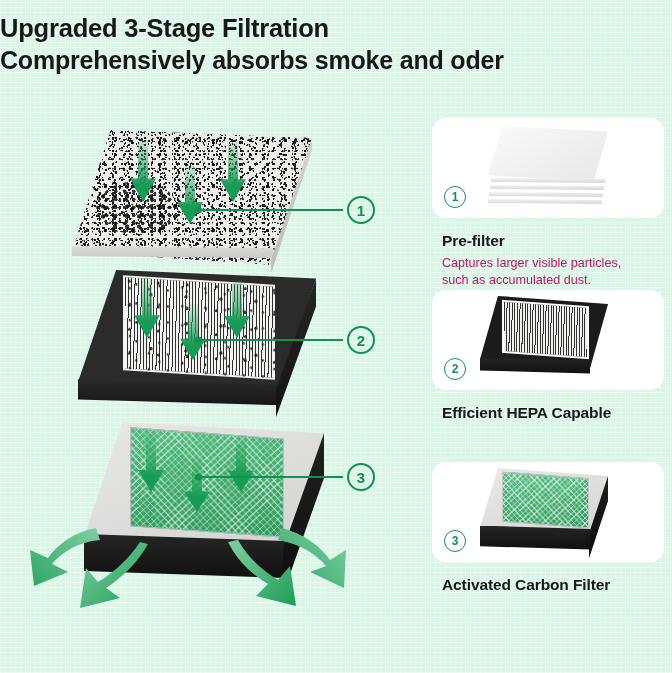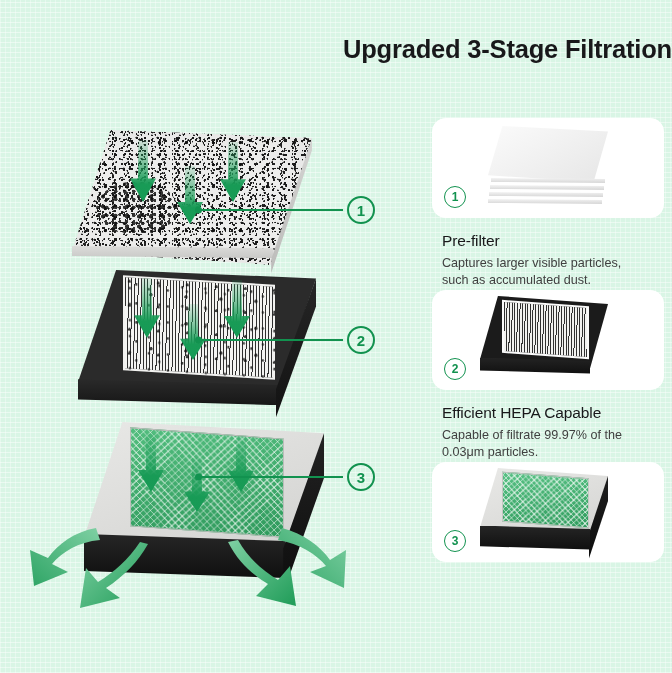--- a/index.html
+++ b/index.html
@@ -25,22 +25,22 @@
       repeating-linear-gradient(90deg, rgba(255,255,255,.35) 0 1px, rgba(255,255,255,0) 1px 5px),
       #d9f5e5;
     z-index: 0;
   }
 
   #root { position: absolute; inset: 0; z-index: 1; }
 
   
   .title-block {
     position: absolute;
-    top: 33px; left: 0; right: 0;
-    text-align: right;
+    top: 12px; left: 0; right: 0;
+    text-align: left;
   }
   .title-line {
     color: #18181a;
     font-weight: 700;
     font-size: 25.5px;
     line-height: 32px;
     letter-spacing: -0.2px;
     white-space: nowrap;
   }
   .title-line.l2 { font-size: 25px; }
@@ -269,27 +269,27 @@
     justify-content: center;
     line-height: 1;
     z-index: 3;
   }
 
   .panel-heading {
     margin-top: 14px;
     padding-left: 10px;
     color: #18181a;
     font-size: 15.5px;
-    font-weight: 400;
+    font-weight: 700;
     letter-spacing: -0.1px;
   }
   .panel-body {
     margin-top: 5px;
     padding-left: 10px;
-    color: #404040;
+    color: #be185d;
     font-size: 12.6px;
     line-height: 16.5px;
     max-width: 215px;
   }
 
   
   .th1-stack { position: absolute; left: 56px; top: 8px; width: 120px; height: 84px; }
   .th1-stack .sheet-top {
     position: absolute; left: 0; top: 0; width: 120px; height: 56px;
     background: linear-gradient(150deg, #fbfbfb, #e6e6e6);
@@ -350,20 +350,21 @@
 </style>
 </head>
 <body>
 
 <div id="page-bg"></div>
 
 <div id="root">
 
   <div class="title-block">
     <div class="title-line l1">Upgraded 3-Stage Filtration</div>
+    <div class="title-line l2">Comprehensively absorbs smoke and oder</div>
   </div>
 
   <div class="illustration">
 
     <div class="slab" id="slab1">
       <div class="speckle-top">
         <div class="speckle-cluster"></div>
       </div>
       <div class="face-front"></div>
       <div class="face-right"></div>
@@ -452,28 +453,28 @@
   <div class="panel p2">
     <div class="thumb">
       <div class="th2">
         <div class="body"></div>
         <div class="media"></div>
         <div class="front"></div>
       </div>
       <div class="badge">2</div>
     </div>
     <div class="panel-heading">Efficient HEPA Capable</div>
-    <div class="panel-body">Capable of filtrate 99.97% of the 0.03μm particles.</div>
   </div>
 
   <div class="panel p3">
     <div class="thumb">
       <div class="th3">
         <div class="body"></div>
         <div class="mesh"></div>
         <div class="side"></div>
         <div class="front"></div>
       </div>
       <div class="badge">3</div>
     </div>
+    <div class="panel-heading">Activated Carbon Filter</div>
   </div>
 
 </div>
 
 </body></html>

